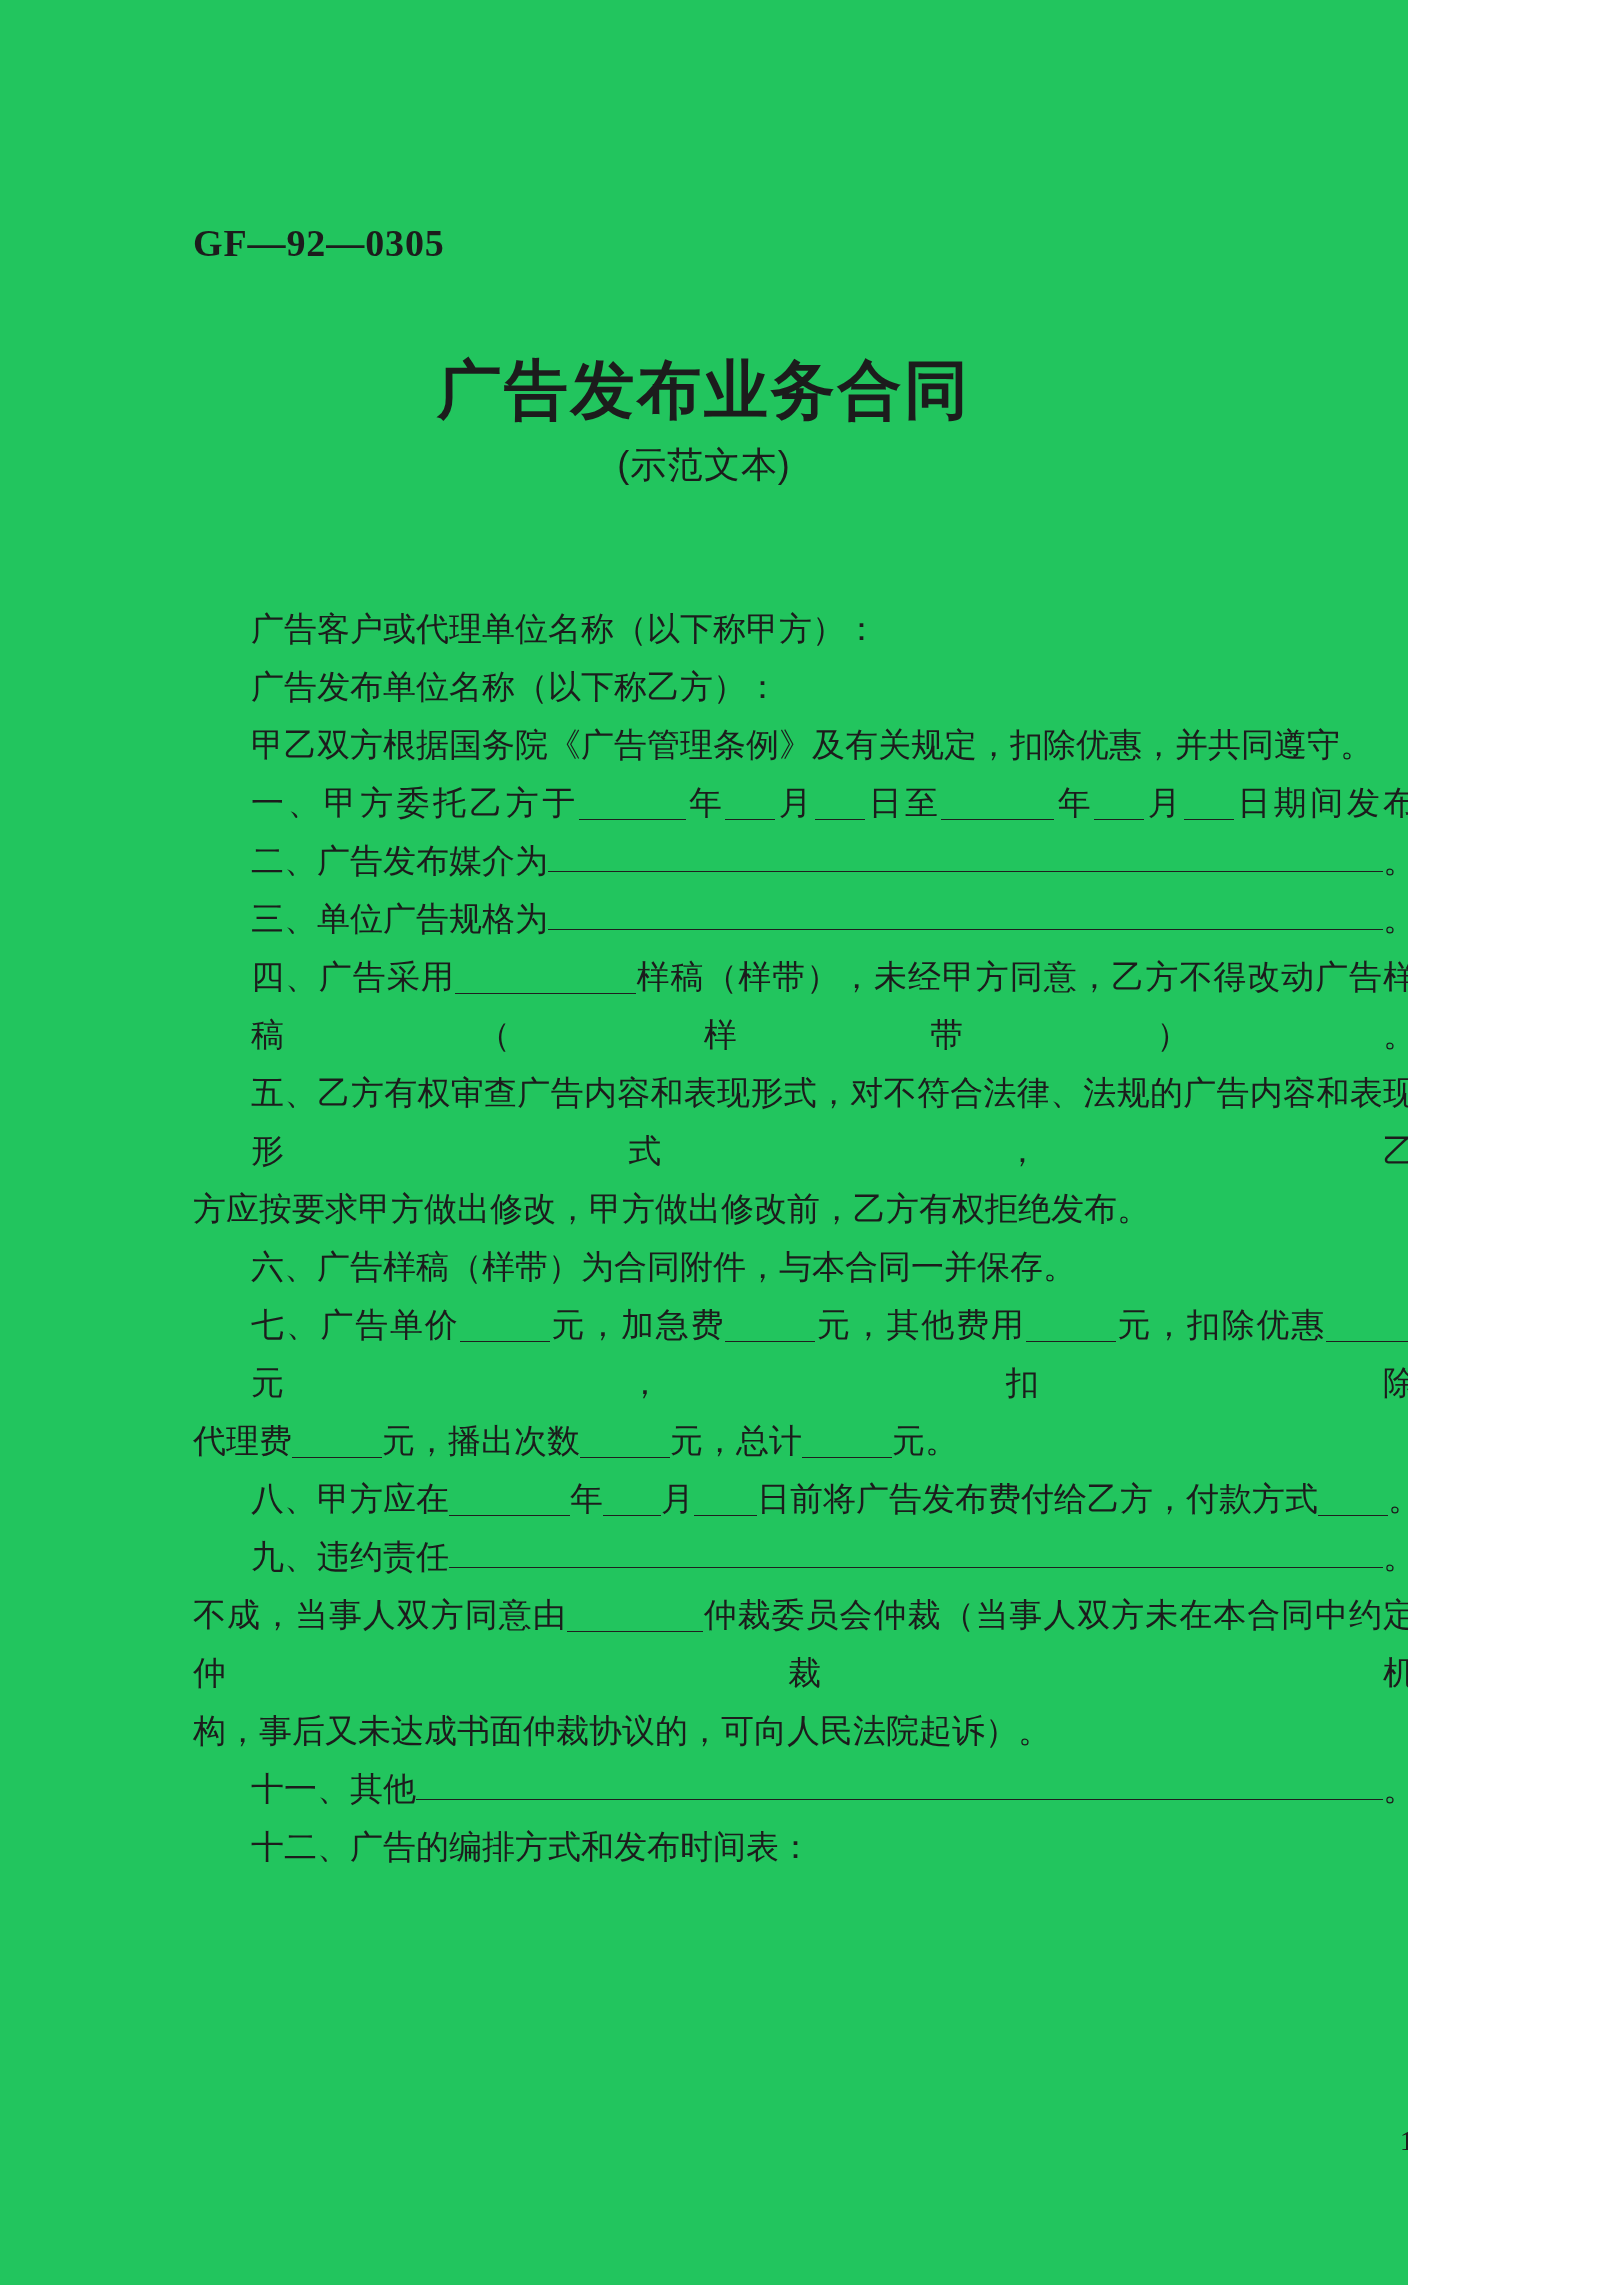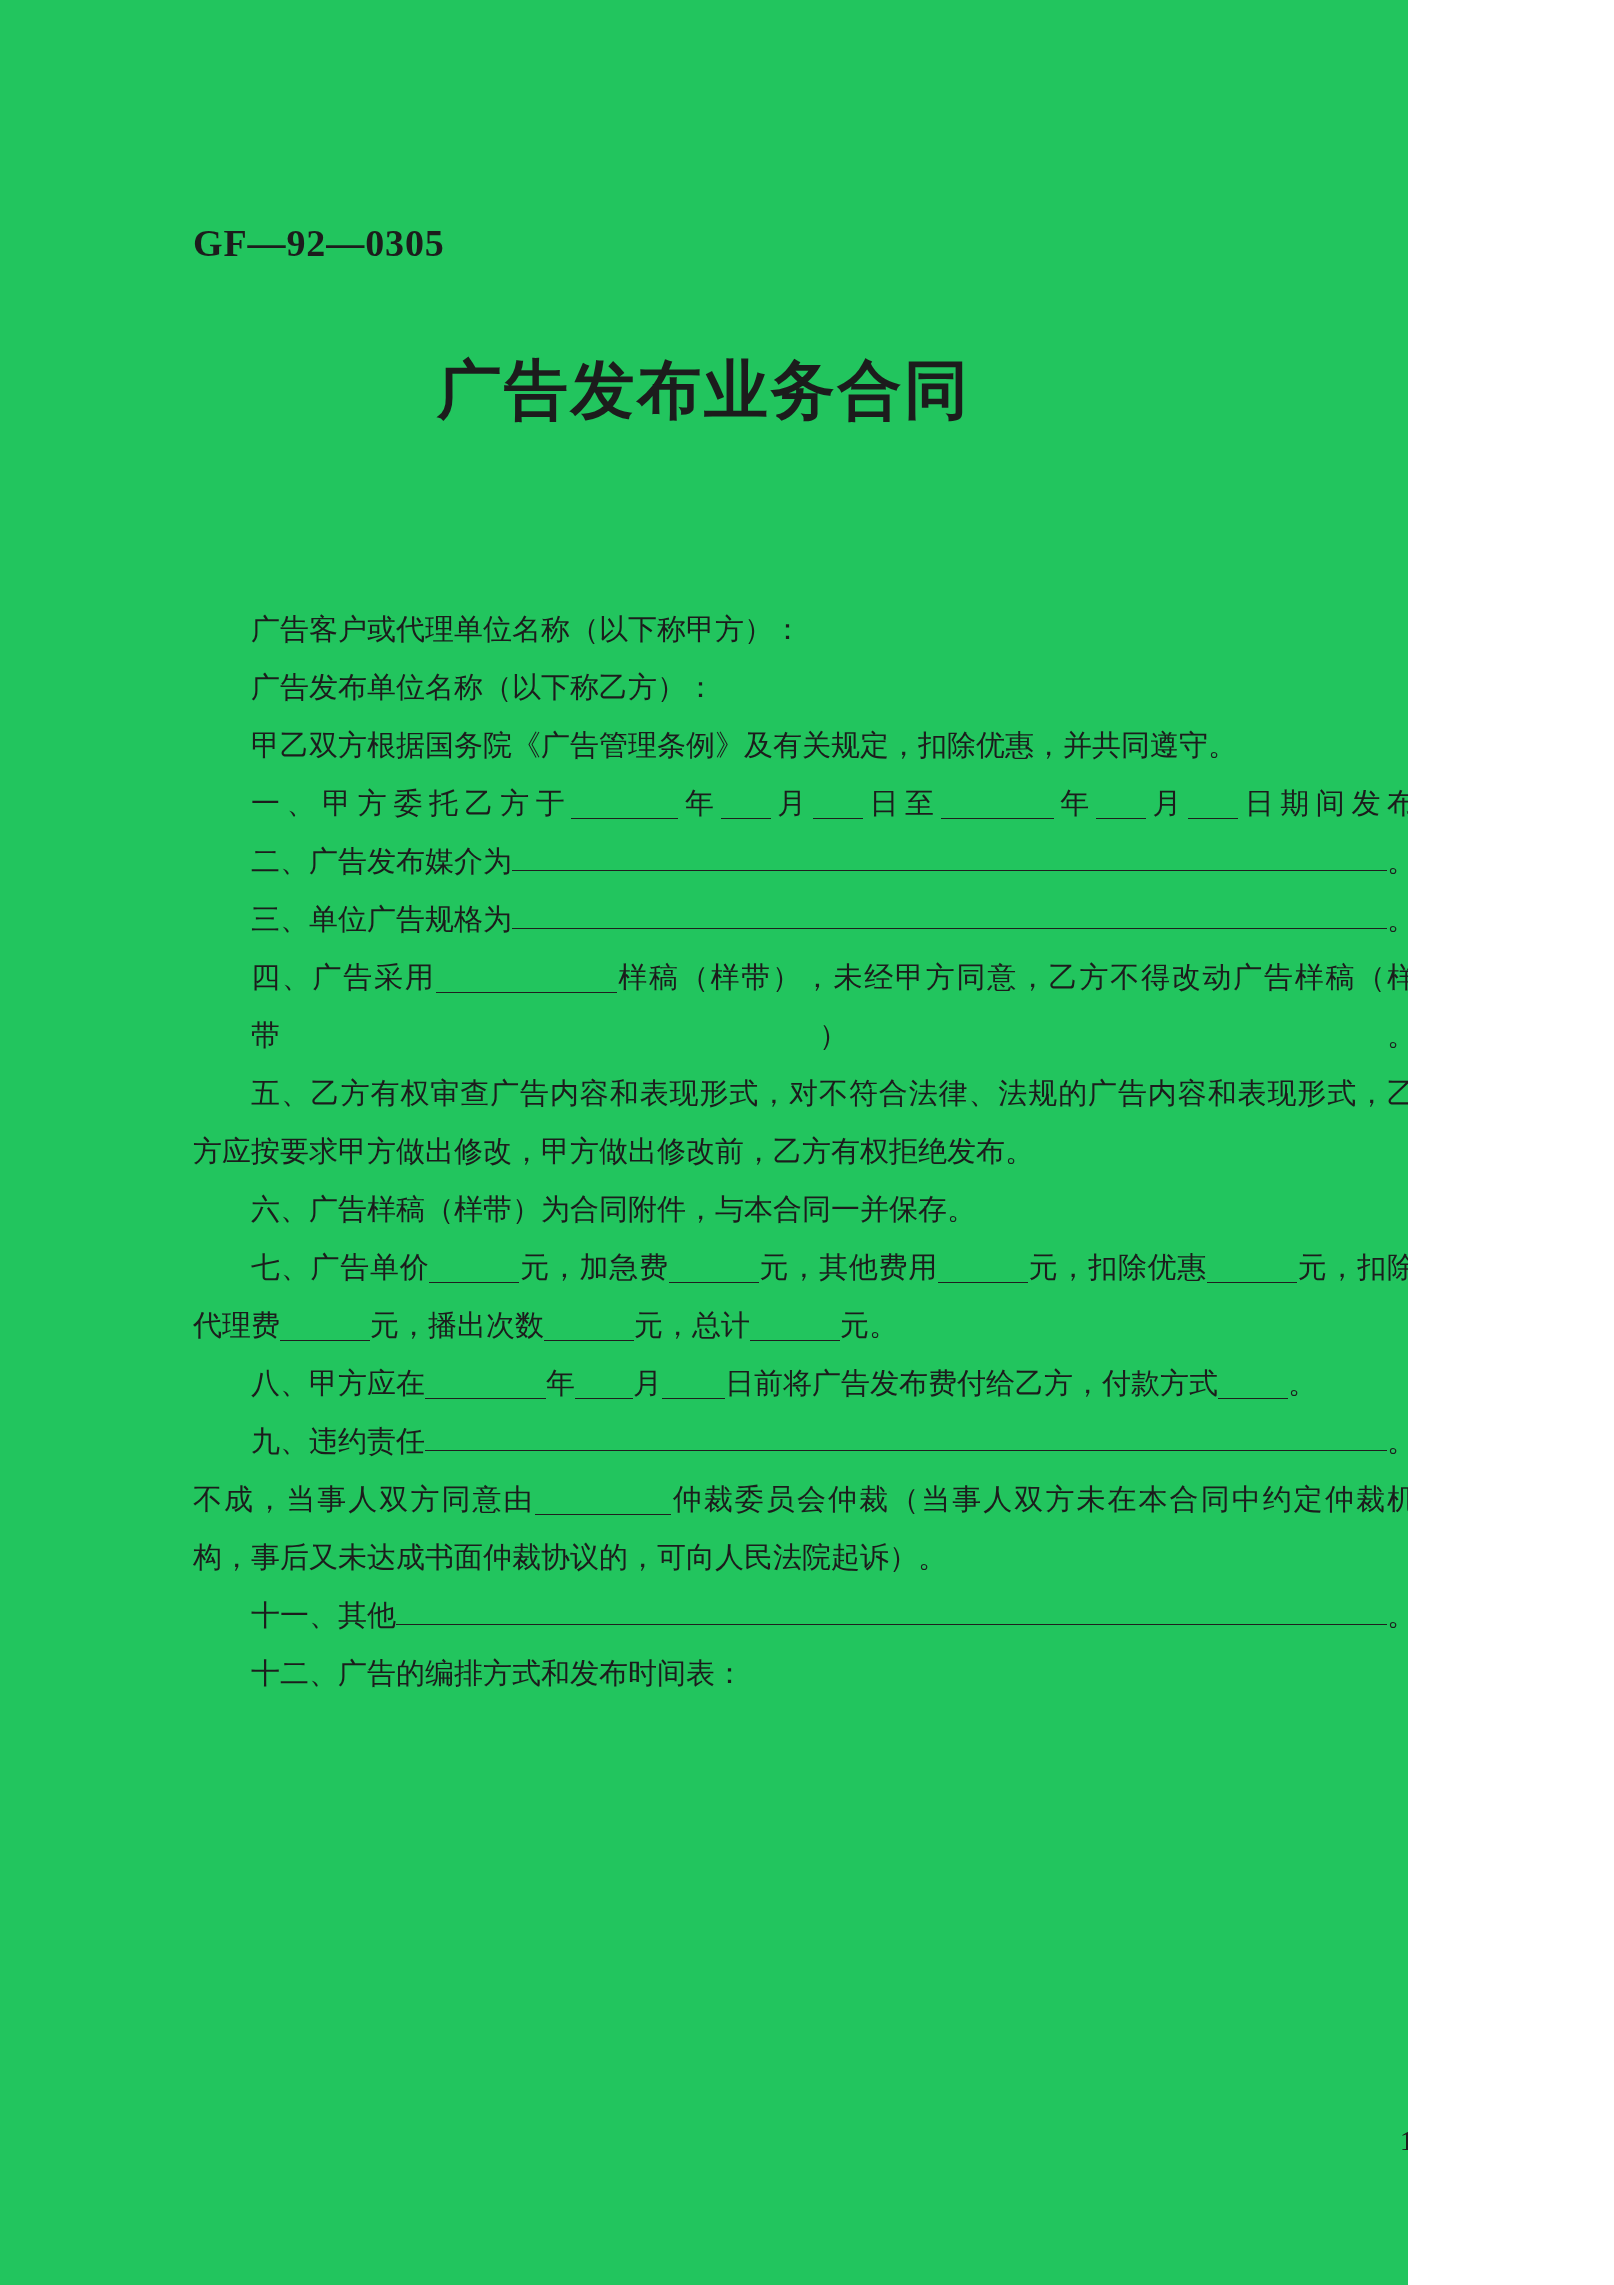--- a/index.html
+++ b/index.html
@@ -44,21 +44,21 @@
     text-align: center;
     font-size: 36px;
     font-weight: normal;
     letter-spacing: 0.9px;
   }
   .contract-body {
     position: absolute;
     left: 193px;
     top: 600px;
     width: 1223px;
-    font-size: 29px;
+    font-size: 33px;
   }
   .line {
     line-height: 58px;
     text-align: left;
     white-space: nowrap;
   }
   .line.justify {
     white-space: normal;
     text-align: justify;
     text-align-last: justify;
@@ -91,20 +91,21 @@
     font-family: "Liberation Serif", serif;
     font-size: 27px;
   }
 </style>
 </head>
 <body>
 
 <div class="page">
   <div class="doc-code">GF—92—0305</div>
   <h1 class="doc-title" style="margin:0; font-size:64px;">广告发布业务合同</h1>
+  <div class="doc-subtitle">(示范文本)</div>
   <div class="contract-body">
       <div class="line indent"><span>广告客户或代理单位名称（以下称甲方）：</span></div>
       <div class="line indent"><span>广告发布单位名称（以下称乙方）：</span></div>
       <div class="line indent"><span>甲乙双方根据国务院《广告管理条例》及有关规定，扣除优惠，并共同遵守。</span></div>
       <div class="line indent justify"><span>一、甲方委托乙方于</span><span class="blank" style="width: 107px;"></span><span>年</span><span class="blank" style="width: 50px;"></span><span>月</span><span class="blank" style="width: 50px;"></span><span>日至</span><span class="blank" style="width: 113px;"></span><span>年</span><span class="blank" style="width: 50px;"></span><span>月</span><span class="blank" style="width: 50px;"></span><span>日期间发布</span></div>
       <div class="line indent flexline">
         <span>二、广告发布媒介为</span>
         <span class="blank fill"></span>
         <span>。</span>
       </div>

